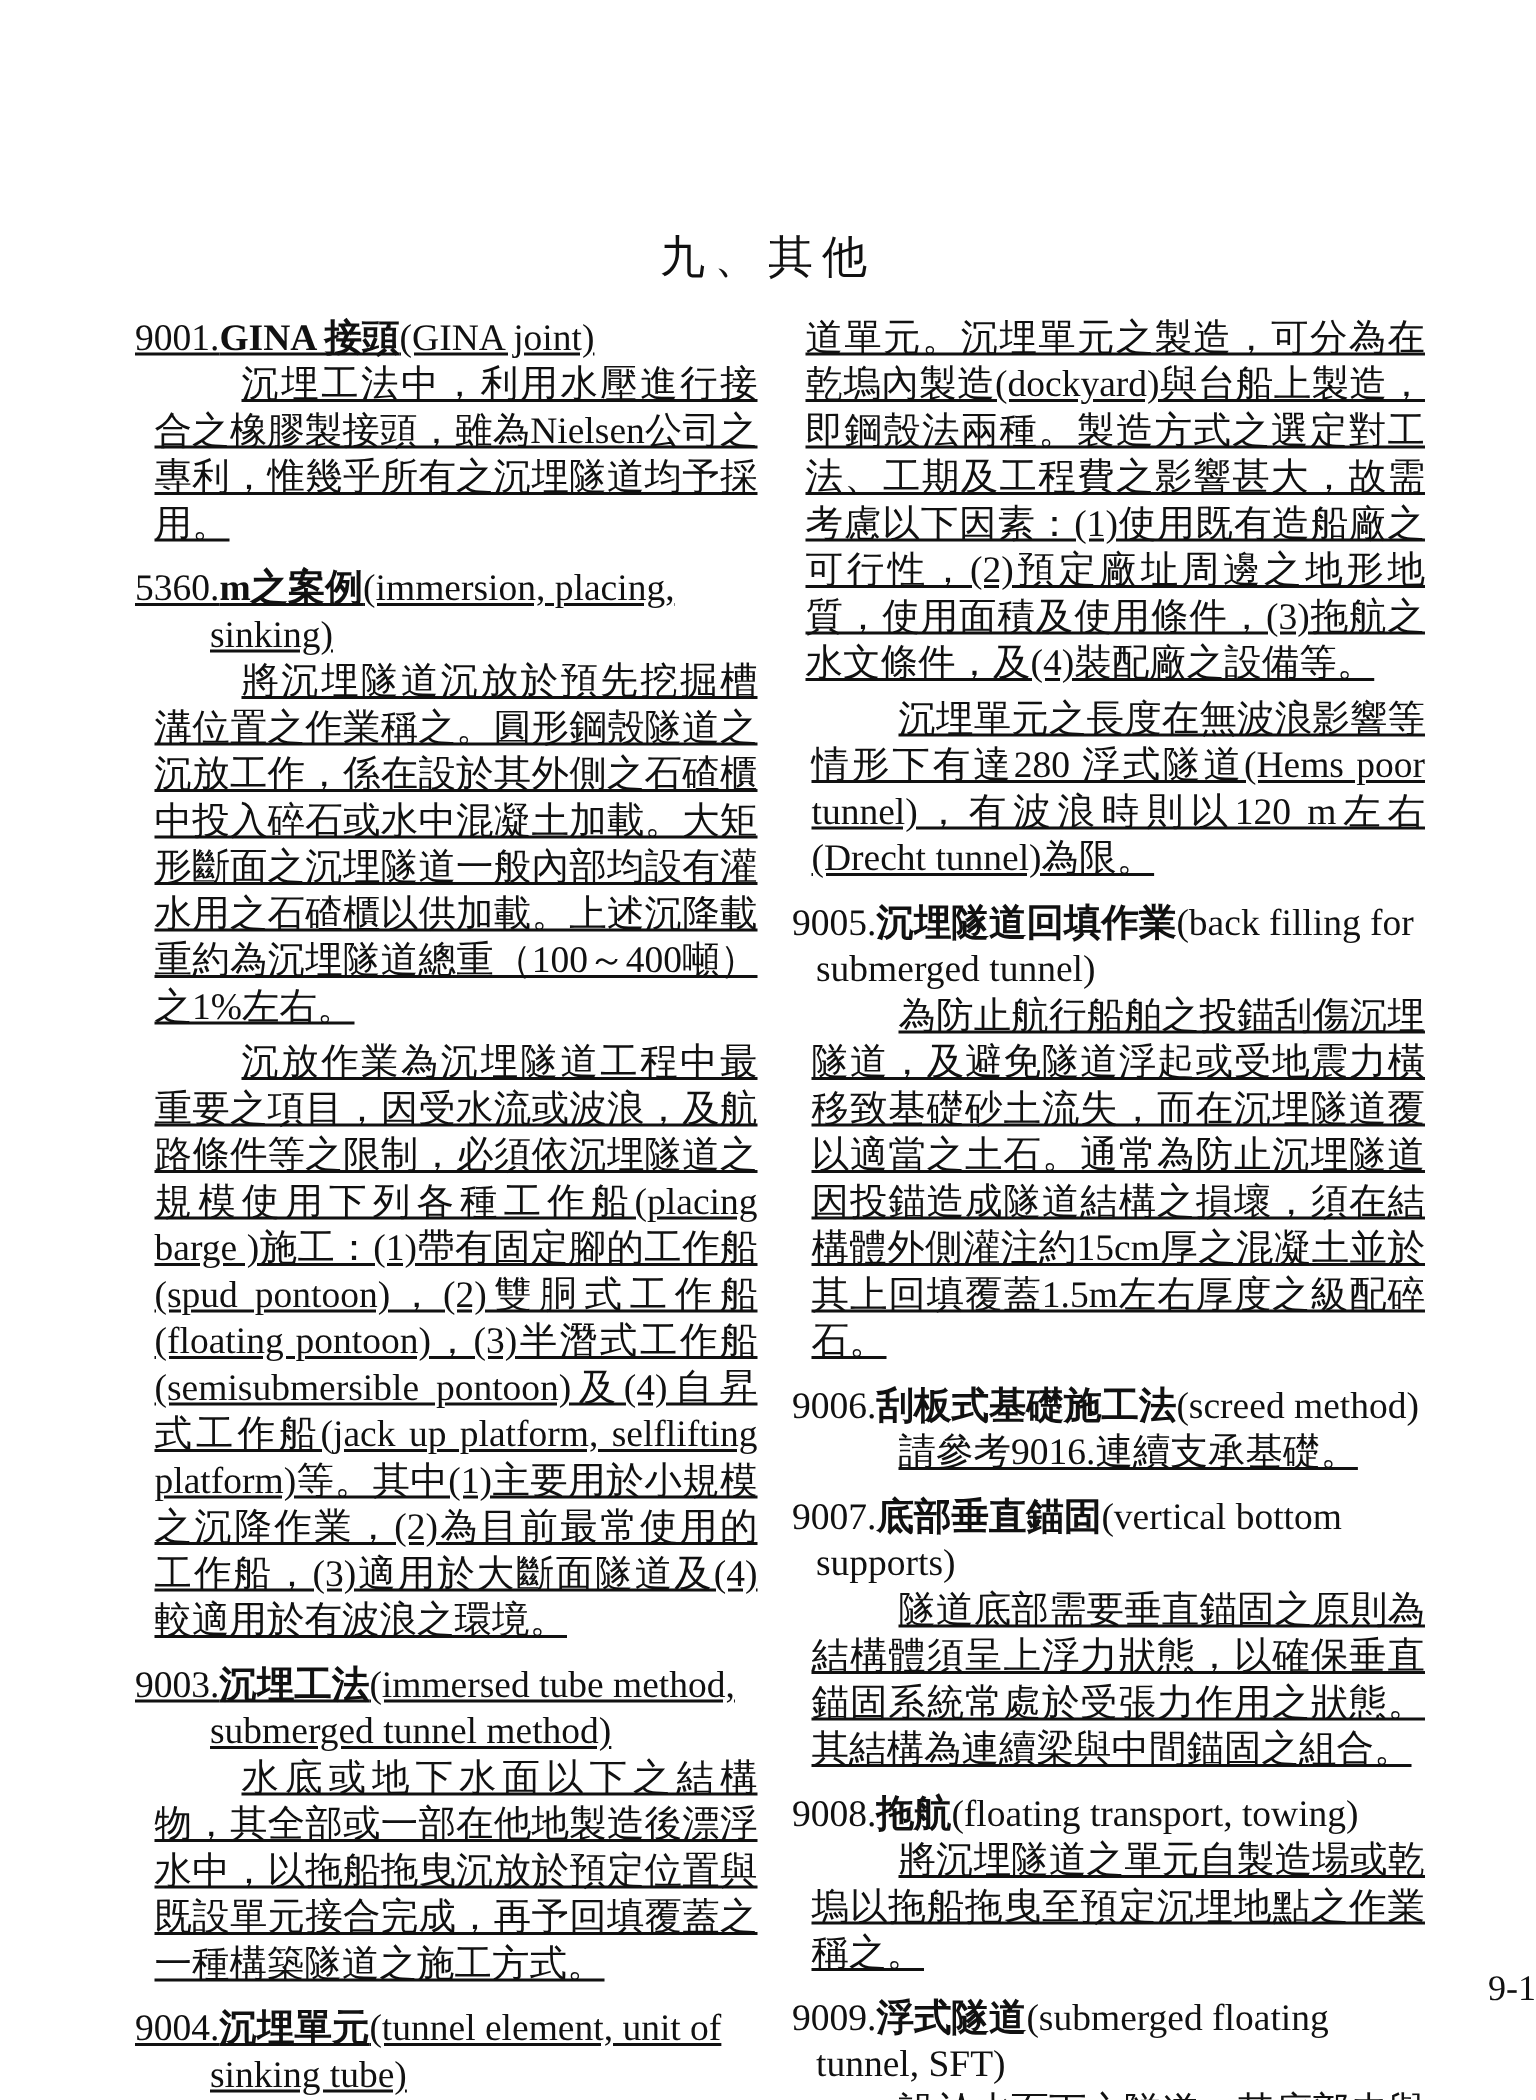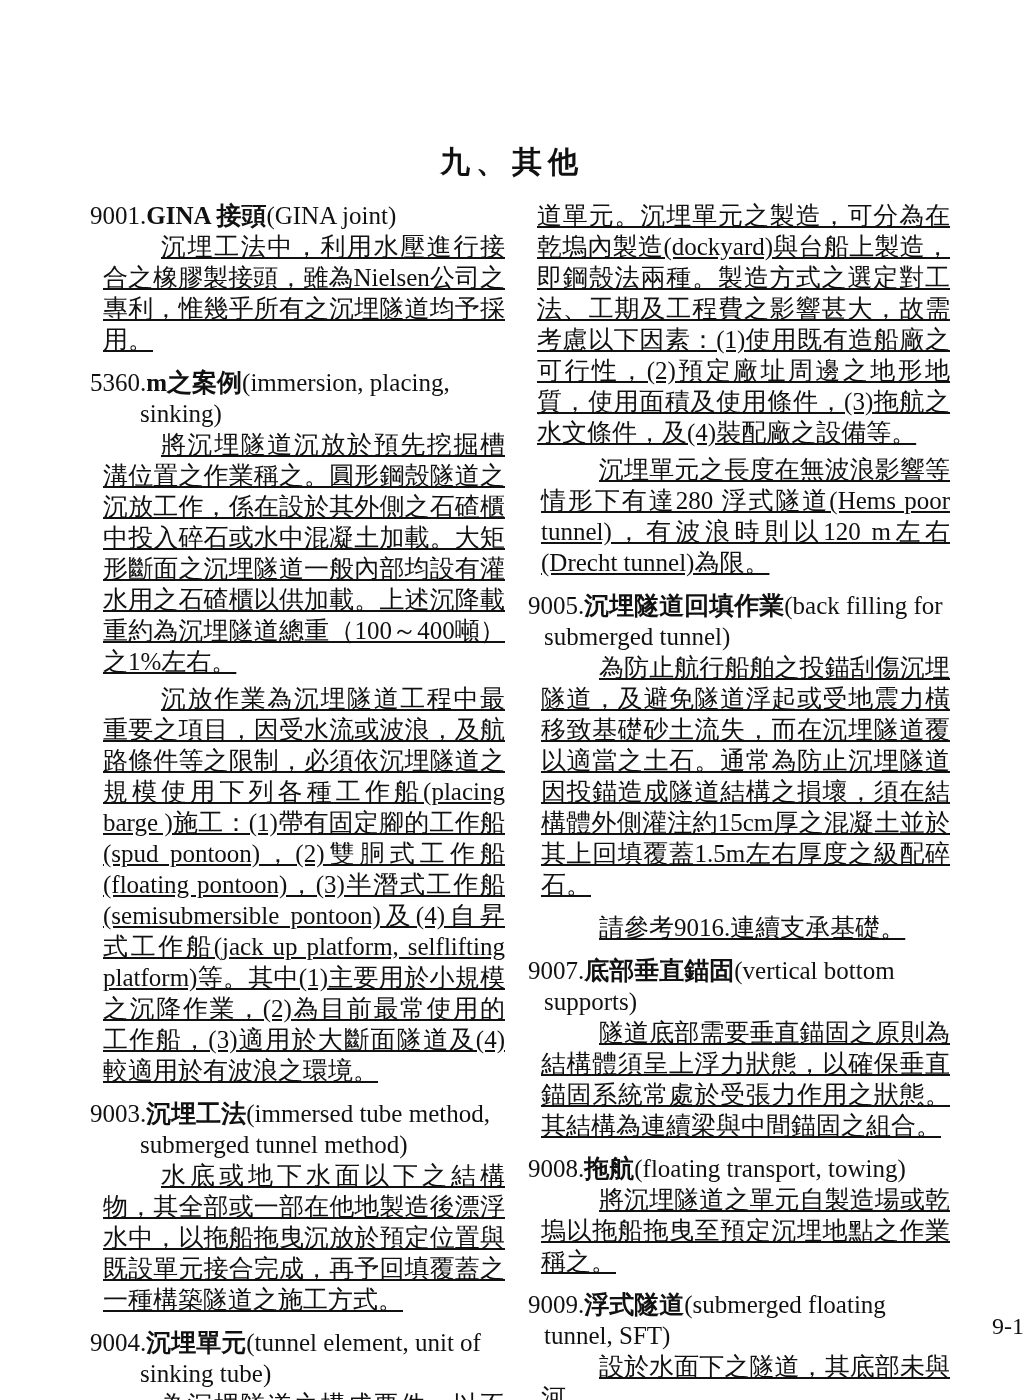--- a/index.html
+++ b/index.html
@@ -9,26 +9,26 @@
   }
   body {
     width: 1024px;
     height: 1400px;
     position: relative;
     overflow: hidden;
     font-family: "Liberation Serif", "DejaVu Serif", serif;
     color: #111111;
   }
   .page-title {
-    margin: 6px;
+    margin: 16px;
     padding-top: 138px;
     text-align: center;
     font-size: 30px;
     line-height: 36px;
-    font-weight: bold;
+    font-weight: normal;
     letter-spacing: 6px;
   }
   .columns {
     display: flex;
     margin-top: 20px;
     padding-left: 90px;
     gap: 23px;
     align-items: flex-start;
   }
   .col {
@@ -39,21 +39,21 @@
 
   .entry { margin-top: 12px; }
   .entry:first-child { margin-top: 0; }
 
   .entry-heading {
     margin: 0;
     font-size: 25px;
     line-height: 31px;
   }
   
-  .col-left  .entry-heading { padding-left: 50px; text-indent: -50px; }
+  .col-left  .entry-heading { padding-left: 50px; text-indent: -50px; text-decoration: underline; }
   .col-right .entry-heading { padding-left: 16px; text-indent: -16px; }
 
   .term { font-weight: bold; }
 
   .para {
     margin: 0 0 0 13px;
     font-size: 25px;
     line-height: 31px;
     text-align: justify;
     text-indent: 58px;
@@ -112,20 +112,21 @@
       <p class="para no-indent">道單元。沉埋單元之製造，可分為在乾塢內製造(dockyard)與台船上製造，即鋼殼法兩種。製造方式之選定對工法、工期及工程費之影響甚大，故需考慮以下因素：(1)使用既有造船廠之可行性，(2)預定廠址周邊之地形地質，使用面積及使用條件，(3)拖航之水文條件，及(4)裝配廠之設備等。</p>
       <p class="para">沉埋單元之長度在無波浪影響等情形下有達280 浮式隧道(Hems poor tunnel)，有波浪時則以120 m左右(Drecht tunnel)為限。</p>
     </div>
 
     <div class="entry">
       <p class="entry-heading"><span>9005.</span><span class="term">沉埋隧道回填作業</span><span>(back filling for submerged tunnel)</span></p>
       <p class="para">為防止航行船舶之投錨刮傷沉埋隧道，及避免隧道浮起或受地震力橫移致基礎砂土流失，而在沉埋隧道覆以適當之土石。通常為防止沉埋隧道因投錨造成隧道結構之損壞，須在結構體外側灌注約15cm厚之混凝土並於其上回填覆蓋1.5m左右厚度之級配碎石。</p>
     </div>
 
     <div class="entry">
+      <p class="entry-heading"><span>9006.</span><span class="term">刮板式基礎施工法</span><span>(screed method)</span></p>
       <p class="para">請參考9016.連續支承基礎。</p>
     </div>
 
     <div class="entry">
       <p class="entry-heading"><span>9007.</span><span class="term">底部垂直錨固</span><span>(vertical bottom supports)</span></p>
       <p class="para">隧道底部需要垂直錨固之原則為結構體須呈上浮力狀態，以確保垂直錨固系統常處於受張力作用之狀態。其結構為連續梁與中間錨固之組合。</p>
     </div>
 
     <div class="entry">
       <p class="entry-heading"><span>9008.</span><span class="term">拖航</span><span>(floating transport, towing)</span></p>

